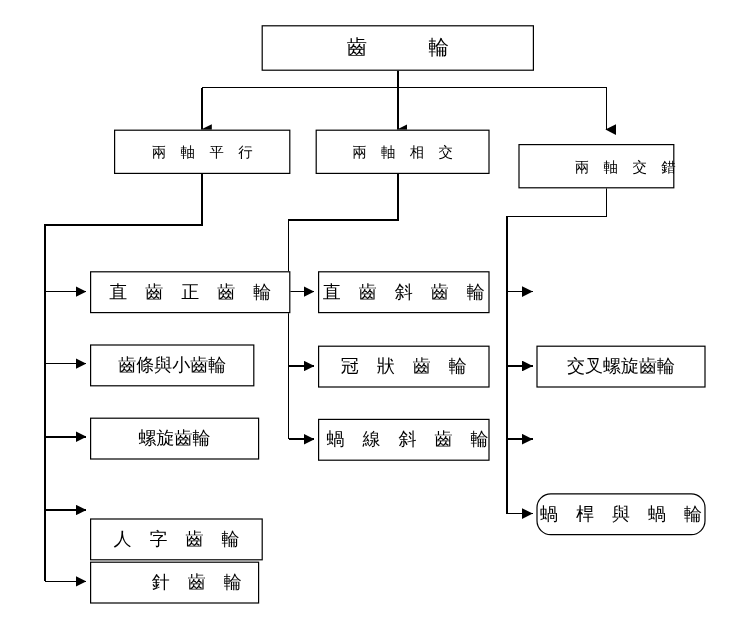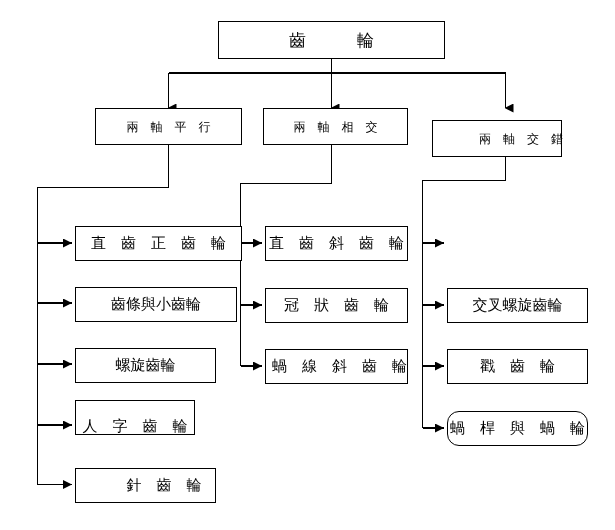--- a/index.html
+++ b/index.html
@@ -106,29 +106,29 @@
   </div>
 
   <div class="node lvl2" style="left:432px; top:120px; width:130px; height:37px;padding-left:48px;">
     <span class="node-label">兩　軸　交　錯</span>
   </div>
 
   <div class="node leaf" style="left:75px; top:226px; width:167px; height:35px;">
     <span class="node-label">直　齒　正　齒　輪</span>
   </div>
 
-  <div class="node leaf-tight" style="left:75px; top:287px; width:162px; height:35px;">
+  <div class="node leaf-tight" style="left:75px; top:287px; width:137px; height:35px;">
     <span class="node-label">齒條與小齒輪</span>
   </div>
 
   <div class="node leaf-tight" style="left:75px; top:348px; width:141px; height:35px;">
     <span class="node-label">螺旋齒輪</span>
   </div>
 
-  <div class="node leaf" style="left:75px; top:400px; width:120px; height:35px;align-items:flex-end;">
+  <div class="node leaf" style="left:75px; top:432px; width:144px; height:35px;">
     <span class="node-label">人　字　齒　輪</span>
   </div>
 
   <div class="node leaf" style="left:75px; top:468px; width:141px; height:35px;padding-left:37px;">
     <span class="node-label">針　齒　輪</span>
   </div>
 
   <div class="node leaf" style="left:265px; top:226px; width:143px; height:35px;">
     <span class="node-label">直　齒　斜　齒　輪</span>
   </div>
@@ -139,21 +139,18 @@
 
   <div class="node leaf" style="left:265px; top:349px; width:143px; height:35px;justify-content:flex-end;">
     <span class="node-label">蝸　線　斜　齒　輪</span>
   </div>
 
 
   <div class="node leaf-tight" style="left:447px; top:288px; width:141px; height:35px;">
     <span class="node-label">交叉螺旋齒輪</span>
   </div>
 
-  <div class="node leaf" style="left:447px; top:349px; width:141px; height:35px;">
-    <span class="node-label">戳　齒　輪</span>
-  </div>
 
   <div class="node leaf" style="left:447px; top:411px; width:141px; height:35px;border-radius:12px;">
     <span class="node-label">蝸　桿　與　蝸　輪</span>
   </div>
 
 </div>
 
 </body></html>

